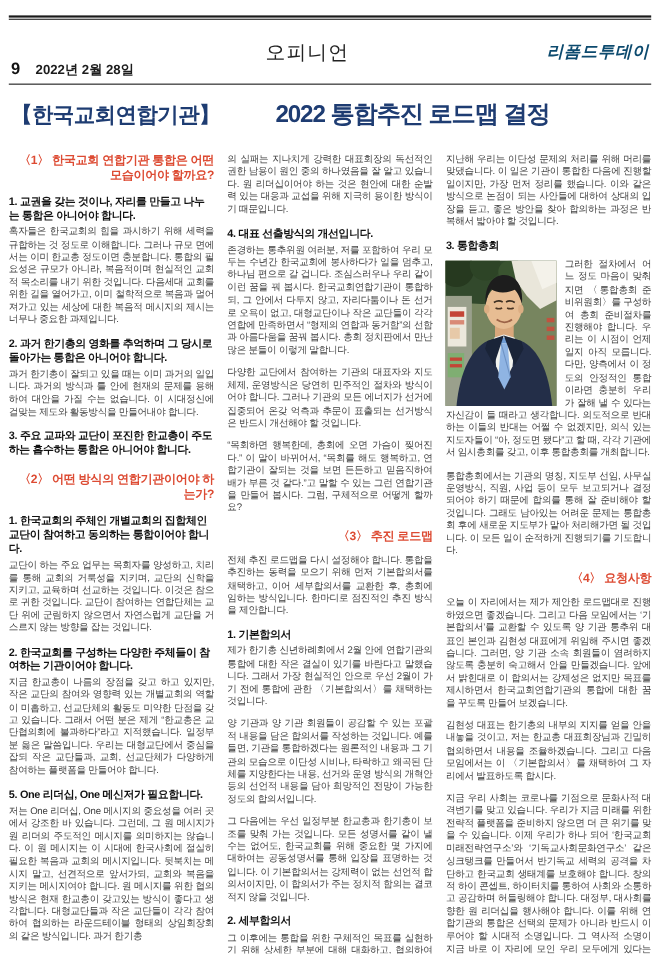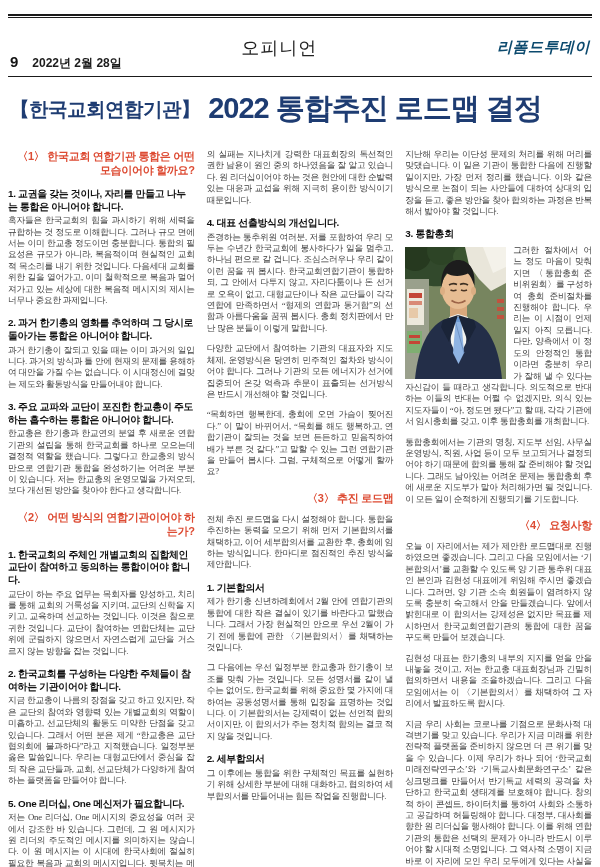--- a/index.html
+++ b/index.html
@@ -18,28 +18,28 @@
   .pageno{font-size:15px;font-weight:600;color:#111;}
   .pagedate{font-size:12px;font-weight:600;color:#1c1c1c;margin-top:32px;}
   .section-title{font-size:18px;color:#222;letter-spacing:1px;transform:translateX(-30px);}
   .brand{
     font-family:"Liberation Serif",serif;font-weight:bold;font-style:italic;
     font-size:15px;color:#0c4a6e;letter-spacing:.5px;
   }
   
   .headline-row{display:flex;align-items:center;padding:12px 2px 10px 2px;}
   .kicker{font-size:19.5px;font-weight:bold;color:#1e3c72;flex:none;letter-spacing:-0.5px;}
-  .headline{flex:1;text-align:center;font-size:29px;font-weight:bold;color:#1e3c72;
+  .headline{flex:1;text-align:center;font-size:22px;font-weight:bold;color:#1e3c72;
     margin:0;letter-spacing:-1px;padding-right:40px;}
   
   .body-cols{display:flex;gap:12px;margin-top:10px;}
   .col{flex:1;min-width:0;}
   .col p{
     font-size:8.7px;line-height:11.4px;text-align:justify;word-break:break-all;
-    margin:0 0 9px 0;color:#3d3d3d;letter-spacing:-0.2px;font-family:Liberation Serif, serif;
+    margin:0 0 9px 0;color:#3d3d3d;letter-spacing:-0.2px;
   }
   .hred{
     font-size:11px;line-height:14px;font-weight:bold;color:#dd4b33;
     margin:13px 0 9px 0;letter-spacing:-0.3px;text-align:right;
   }
   .hred.first{margin-top:0;}
   .hsub{
     font-size:9.9px;line-height:12.6px;font-weight:bold;color:#121212;
     margin:11px 0 2px 0;letter-spacing:-0.3px;
   }
@@ -72,40 +72,40 @@
 
   <main class="body-cols">
 
     <section class="col">
       <h2 class="hred first">〈1〉 한국교회 연합기관 통합은 어떤 모습이어야 할까요?</h2>
       <h3 class="hsub">1. 교권을 갖는 것이나, 자리를 만들고 나누는 통합은 아니어야 합니다.</h3>
       <p>혹자들은 한국교회의 힘을 과시하기 위해 세력을 규합하는 것 정도로 이해합니다. 그러나 규모 면에서는 이미 한교총 정도이면 충분합니다. 통합의 필요성은 규모가 아니라, 복음적이며 현실적인 교회적 목소리를 내기 위한 것입니다. 다음세대 교회를 위한 길을 열어가고, 이미 철학적으로 복음과 멀어져가고 있는 세상에 대한 복음적 메시지의 제시는 너무나 중요한 과제입니다.</p>
       <h3 class="hsub">2. 과거 한기총의 영화를 추억하며 그 당시로 돌아가는 통합은 아니어야 합니다.</h3>
       <p>과거 한기총이 잘되고 있을 때는 이미 과거의 일입니다. 과거의 방식과 틀 안에 현재의 문제를 용해하여 대안을 가질 수는 없습니다. 이 시대정신에 걸맞는 제도와 활동방식을 만들어내야 합니다.</p>
       <h3 class="hsub">3. 주요 교파와 교단이 포진한 한교총이 주도하는 흡수하는 통합은 아니어야 합니다.</h3>
-      <p>한교총은 한기총과 한교연의 분열 후 새로운 연합기관의 설립을 통해 한국교회를 하나로 모으는데 결정적 역할을 했습니다. 그렇다고 한교총의 방식만으로 연합기관 통합을 완성하기는 어려운 부분이 있습니다. 저는 한교총의 운영모델을 가져오되, 보다 개선된 방안을 찾아야 한다고 생각합니다.</p>
       <h2 class="hred">〈2〉 어떤 방식의 연합기관이어야 하는가?</h2>
       <h3 class="hsub">1. 한국교회의 주체인 개별교회의 집합체인 교단이 참여하고 동의하는 통합이어야 합니다.</h3>
       <p>교단이 하는 주요 업무는 목회자를 양성하고, 치리를 통해 교회의 거룩성을 지키며, 교단의 신학을 지키고, 교육하며 선교하는 것입니다. 이것은 참으로 귀한 것입니다. 교단이 참여하는 연합단체는 교단 위에 군림하지 않으면서 자연스럽게 교단을 거스르지 않는 방향을 잡는 것입니다.</p>
       <h3 class="hsub">2. 한국교회를 구성하는 다양한 주체들이 참여하는 기관이어야 합니다.</h3>
       <p>지금 한교총이 나름의 장점을 갖고 하고 있지만, 작은 교단의 참여와 영향력 있는 개별교회의 역할이 미흡하고, 선교단체의 활동도 미약한 단점을 갖고 있습니다. 그래서 어떤 분은 제게 “한교총은 교단협의회에 불과하다”라고 지적했습니다. 일정부분 옳은 말씀입니다. 우리는 대형교단에서 중심을 잡되 작은 교단들과, 교회, 선교단체가 다양하게 참여하는 플랫폼을 만들어야 합니다.</p>
       <h3 class="hsub">5. One 리더십, One 메신저가 필요합니다.</h3>
       <p>저는 One 리더십, One 메시지의 중요성을 여러 곳에서 강조한 바 있습니다. 그런데, 그 원 메시지가 원 리더의 주도적인 메시지를 의미하지는 않습니다. 이 원 메시지는 이 시대에 한국사회에 절실히 필요한 복음과 교회의 메시지입니다. 뒷북치는 메시지 말고, 선견적으로 앞서가되, 교회와 복음을 지키는 메시지여야 합니다. 원 메시지를 위한 협의 방식은 현재 한교총이 갖고있는 방식이 좋다고 생각합니다. 대형교단들과 작은 교단들이 각각 참여하여 협의하는 라운드테이블 형태의 상임회장회의 같은 방식입니다. 과거 한기총</p>
     </section>
 
     <section class="col">
       <p>의 실패는 지나치게 강력한 대표회장의 독선적인 권한 남용이 원인 중의 하나였음을 잘 알고 있습니다. 원 리더십이어야 하는 것은 현안에 대한 순발력 있는 대응과 교섭을 위해 지극히 용이한 방식이기 때문입니다.</p>
       <h3 class="hsub">4. 대표 선출방식의 개선입니다.</h3>
       <p>존경하는 통추위원 여러분, 저를 포함하여 우리 모두는 수년간 한국교회에 봉사하다가 일을 멈추고, 하나님 편으로 갈 겁니다. 조심스러우나 우리 같이 이런 꿈을 꿔 봅시다. 한국교회연합기관이 통합하되, 그 안에서 다투지 않고, 자리다툼이나 돈 선거로 오욕이 없고, 대형교단이나 작은 교단들이 각각 연합에 만족하면서 “형제의 연합과 동거함”의 선함과 아름다움을 꿈꿔 봅시다. 총회 정치판에서 만난 많은 분들이 이렇게 말합니다.</p>
       <p>다양한 교단에서 참여하는 기관의 대표자와 지도체제, 운영방식은 당연히 민주적인 절차와 방식이어야 합니다. 그러나 기관의 모든 에너지가 선거에 집중되어 온갖 억측과 추문이 표출되는 선거방식은 반드시 개선해야 할 것입니다.</p>
       <p>“목회하면 행복한데, 총회에 오면 가슴이 찢어진다.” 이 말이 바뀌어서, “목회를 해도 행복하고, 연합기관이 잘되는 것을 보면 든든하고 믿음직하여 배가 부른 것 같다.”고 말할 수 있는 그런 연합기관을 만들어 봅시다. 그럼, 구체적으로 어떻게 할까요?</p>
       <h2 class="hred">〈3〉 추진 로드맵</h2>
       <p>전체 추진 로드맵을 다시 설정해야 합니다. 통합을 추진하는 동력을 모으기 위해 먼저 기본합의서를 채택하고, 이어 세부합의서를 교환한 후, 총회에 임하는 방식입니다. 한마디로 점진적인 추진 방식을 제안합니다.</p>
       <h3 class="hsub">1. 기본합의서</h3>
       <p>제가 한기총 신년하례회에서 2월 안에 연합기관의 통합에 대한 작은 결실이 있기를 바란다고 말했습니다. 그래서 가장 현실적인 안으로 우선 2월이 가기 전에 통합에 관한 〈기본합의서〉를 채택하는 것입니다.</p>
+      <p>양 기관과 양 기관 회원들이 공감할 수 있는 포괄적 내용을 담은 합의서를 작성하는 것입니다. 예를 들면, 기관을 통합하겠다는 원론적인 내용과 그 기관의 모습으로 이단성 시비나, 타락하고 왜곡된 단체를 지양한다는 내용, 선거와 운영 방식의 개혁안 등의 선언적 내용을 담아 희망적인 전망이 가능한 정도의 합의서입니다.</p>
       <p>그 다음에는 우선 일정부분 한교총과 한기총이 보조를 맞춰 가는 것입니다. 모든 성명서를 같이 낼 수는 없어도, 한국교회를 위해 중요한 몇 가지에 대하여는 공동성명서를 통해 입장을 표명하는 것입니다. 이 기본합의서는 강제력이 없는 선언적 합의서이지만, 이 합의서가 주는 정치적 함의는 결코 적지 않을 것입니다.</p>
       <h3 class="hsub">2. 세부합의서</h3>
       <p>그 이후에는 통합을 위한 구체적인 목표를 실현하기 위해 상세한 부분에 대해 대화하고, 협의하여 세부합의서를 만들어내는 힘든 작업을 진행합니다.</p>
     </section>
 
     <section class="col">
       <p>지난해 우리는 이단성 문제의 처리를 위해 머리를 맞댔습니다. 이 일은 기관이 통합한 다음에 진행할 일이지만, 가장 먼저 정리를 했습니다. 이와 같은 방식으로 논점이 되는 사안들에 대하여 상대의 입장을 듣고, 좋은 방안을 찾아 합의하는 과정은 반복해서 밟아야 할 것입니다.</p>
       <h3 class="hsub">3. 통합총회</h3>
 
       <div class="photo-para">

